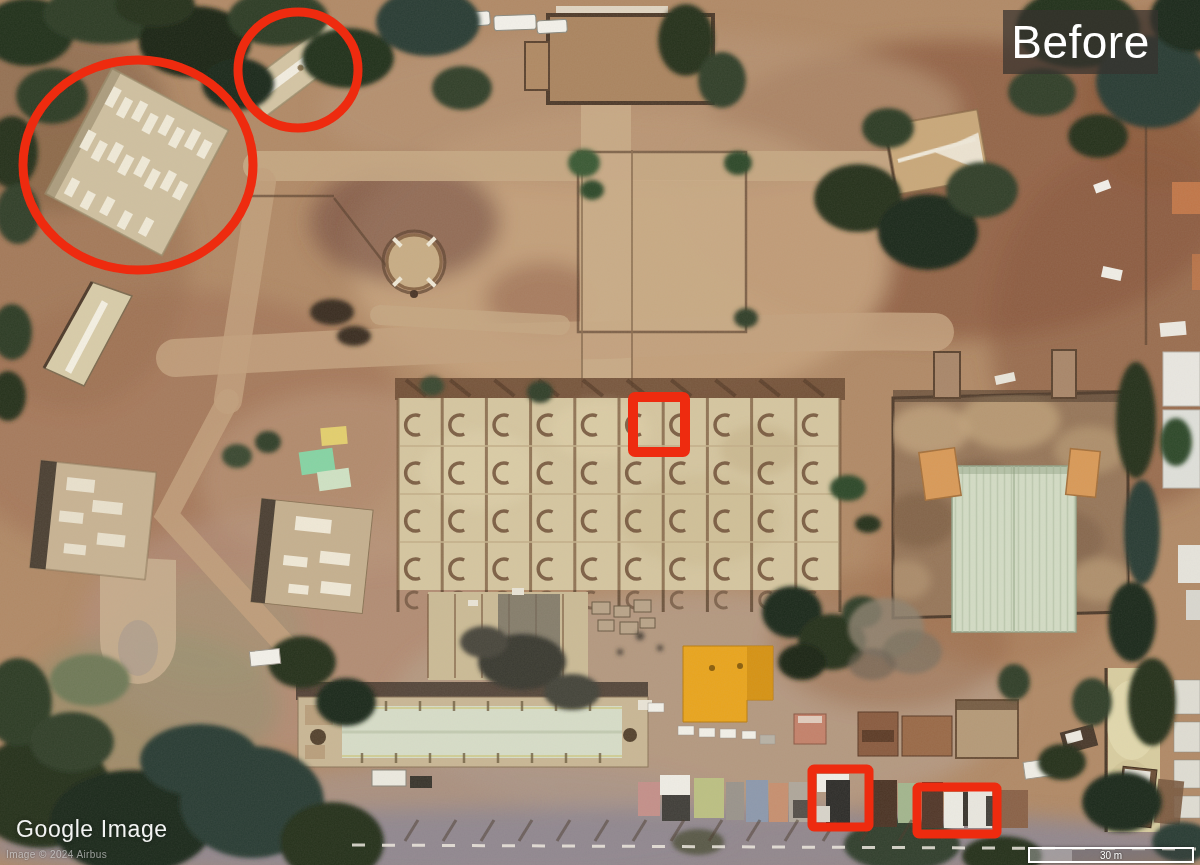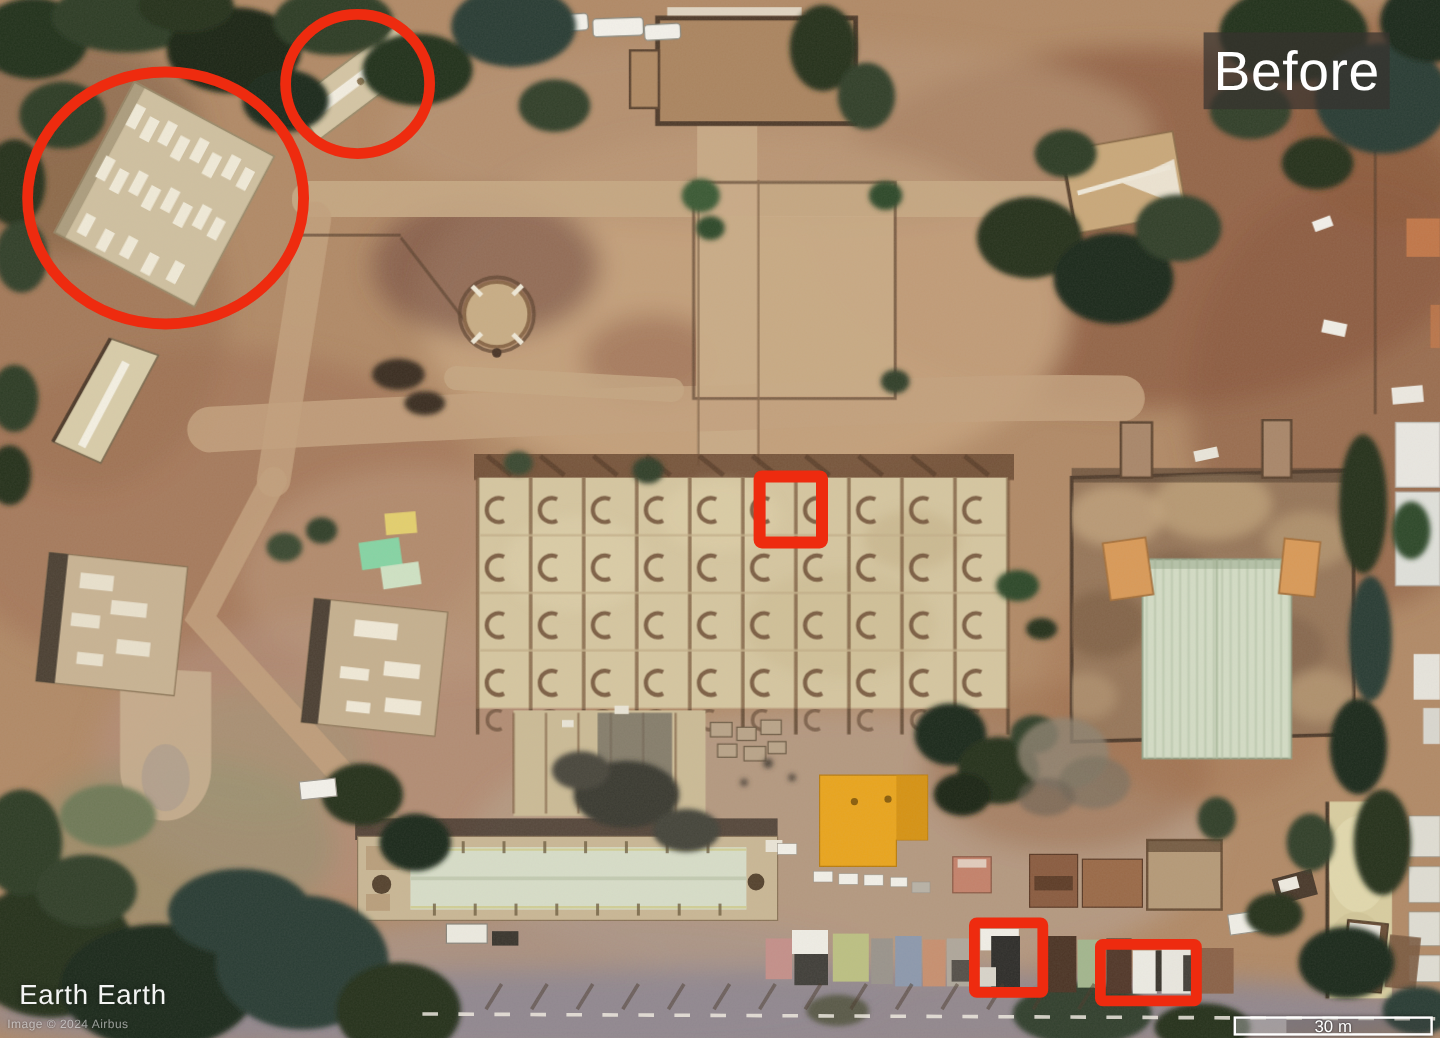--- a/index.html
+++ b/index.html
@@ -2,31 +2,31 @@
 <html><head>
 <meta charset="utf-8">
 <style>
   html,body{margin:0;padding:0;background:#111;}
   .stage{position:relative;width:1200px;height:865px;overflow:hidden;
          font-family:"Liberation Sans",sans-serif;background:#b18a67;}
   .stage svg{position:absolute;left:0;top:0;}
   .hud{position:absolute;z-index:30;}
   .before-label{left:1003px;top:10px;width:155px;height:64px;
     background:rgba(56,51,47,.72);color:#fff;display:flex;align-items:center;
-    justify-content:center;font-size:46px;letter-spacing:.5px;margin-top:17px;}
+    justify-content:center;font-size:46px;letter-spacing:.5px;}
   .watermark{left:16px;top:816px;color:#fff;font-size:23px;letter-spacing:.6px;
     opacity:.95;text-shadow:0 0 5px rgba(0,0,0,.45);}
   .attribution{left:6px;top:849px;color:rgba(255,255,255,.55);font-size:10px;
     letter-spacing:.4px;text-shadow:0 0 2px rgba(0,0,0,.5);}
   .scalebar{left:1028px;top:847px;width:162px;height:12px;border:2px solid #fff;
     background:rgba(70,70,70,.28);box-shadow:0 0 3px rgba(0,0,0,.5);
     display:flex;align-items:center;justify-content:center;}
   .scalebar .seg{position:absolute;left:0;top:0;bottom:0;width:42px;
     background:rgba(255,255,255,.28);}
-  .scalebar .lbl{position:relative;color:#fff;font-size:14px;line-height:11px;
+  .scalebar .lbl{position:relative;color:#fff;font-size:10px;line-height:11px;
     text-shadow:0 0 2px rgba(0,0,0,.8);text-align:right;}
 </style>
 </head>
 <body>
 
 <div class="stage">
 
 <svg id="scene" width="1200" height="865" viewBox="0 0 1200 865">
   <defs>
     <filter id="b2" x="-50%" y="-50%" width="200%" height="200%">
@@ -552,20 +552,20 @@
   <g id="annotations-layer">
         <ellipse cx="138" cy="165" rx="115" ry="105" fill="none" stroke="#ee2b0f" stroke-width="9"></ellipse>
         <ellipse cx="298" cy="70" rx="60" ry="58" fill="none" stroke="#ee2b0f" stroke-width="9"></ellipse>
         <rect x="633" y="397" width="52" height="55" rx="2" fill="none" stroke="#ee2b0f" stroke-width="10"></rect>
         <rect x="812" y="769" width="57" height="58" rx="2" fill="none" stroke="#ee2b0f" stroke-width="9"></rect>
         <rect x="917" y="787" width="80" height="47" rx="2" fill="none" stroke="#ee2b0f" stroke-width="9"></rect>
       </g>
 </svg>
 
 <div class="hud before-label">Before</div>
-<div class="hud watermark">Earth Earth</div>
+<div class="hud watermark">Google Image</div>
 <div class="hud attribution">Image © 2024 Airbus</div>
 <div class="hud scalebar">
   <span class="seg"></span>
   <span class="lbl">30 m</span>
 </div>
 
 </div>
 
 </body></html>

